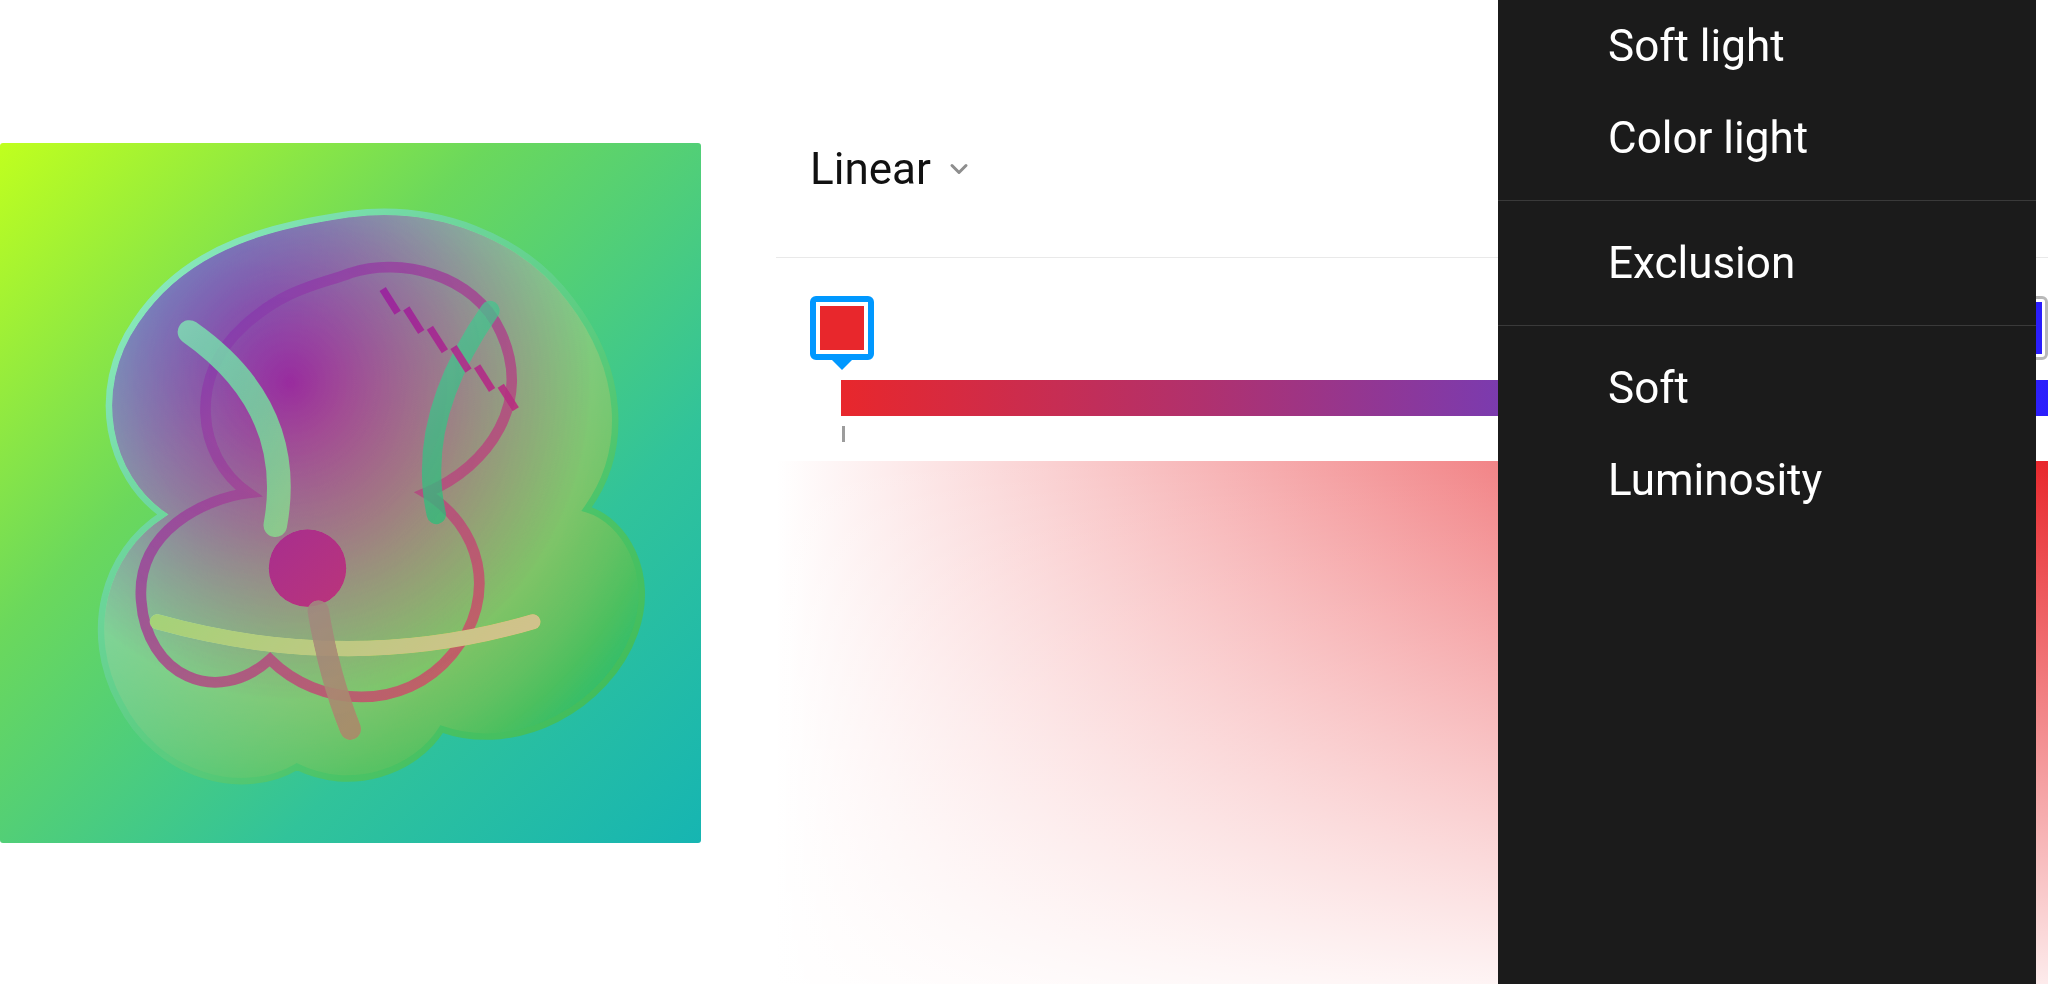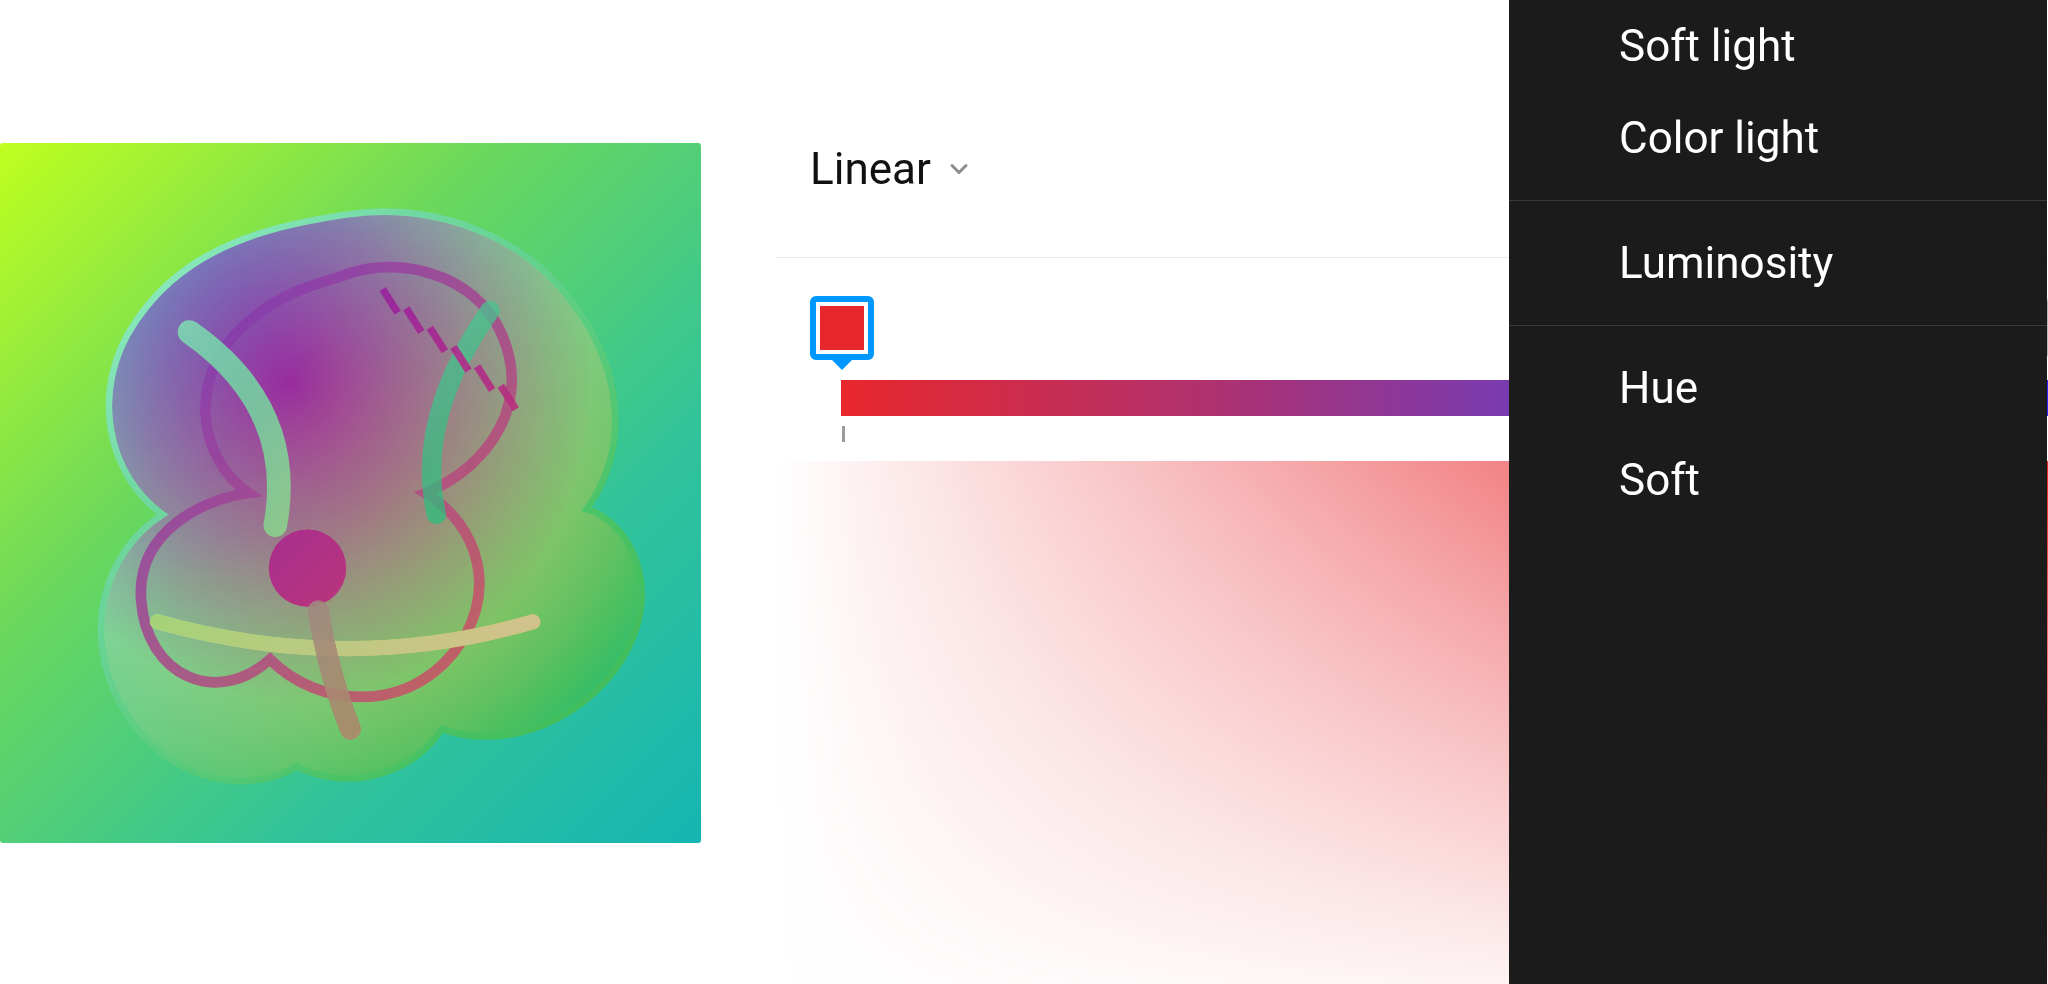--- a/index.html
+++ b/index.html
@@ -142,21 +142,21 @@
     border-radius: 50%;
     box-sizing: border-box;
     background: #e8433d;
     transform: translate(-50%, -50%);
     pointer-events: none;
   }
 
   
   .blend-menu {
     position: absolute;
-    right: 1px;
+    right: 12px;
     top: 0;
     width: 538px;
     bottom: 0;
     background: #1b1b1b;
     color: #ffffff;
     font-size: 44px;
     font-weight: 400;
     overflow: hidden;
   }
   .menu-item {
@@ -265,23 +265,23 @@
 <div class="blend-menu">
   <div id="blend-menu-inner">
       <div class="menu-item">
         <span>Soft light</span>
       </div>
       <div class="menu-item">
         <span>Color light</span>
       </div>
       <div class="menu-sep"></div>
       <div class="menu-item">
+        <span>Exclusion</span>
+      </div>
+      <div class="menu-sep"></div>
+      <div class="menu-item">
+        <span>Soft</span>
+      </div>
+      <div class="menu-item">
         <span>Luminosity</span>
-      </div>
-      <div class="menu-sep"></div>
-      <div class="menu-item">
-        <span>Hue</span>
-      </div>
-      <div class="menu-item">
-        <span>Soft</span>
       </div>
     </div>
 </div>
 
 </body></html>

